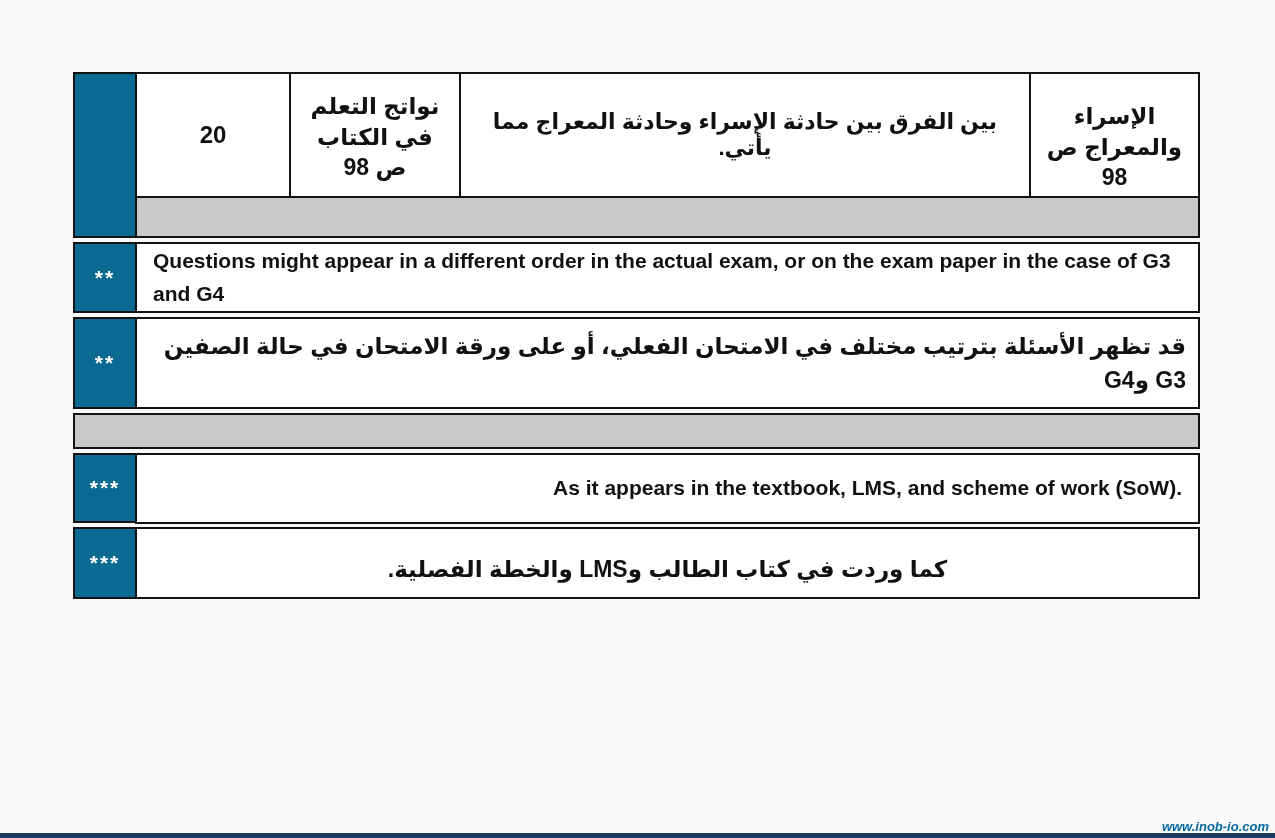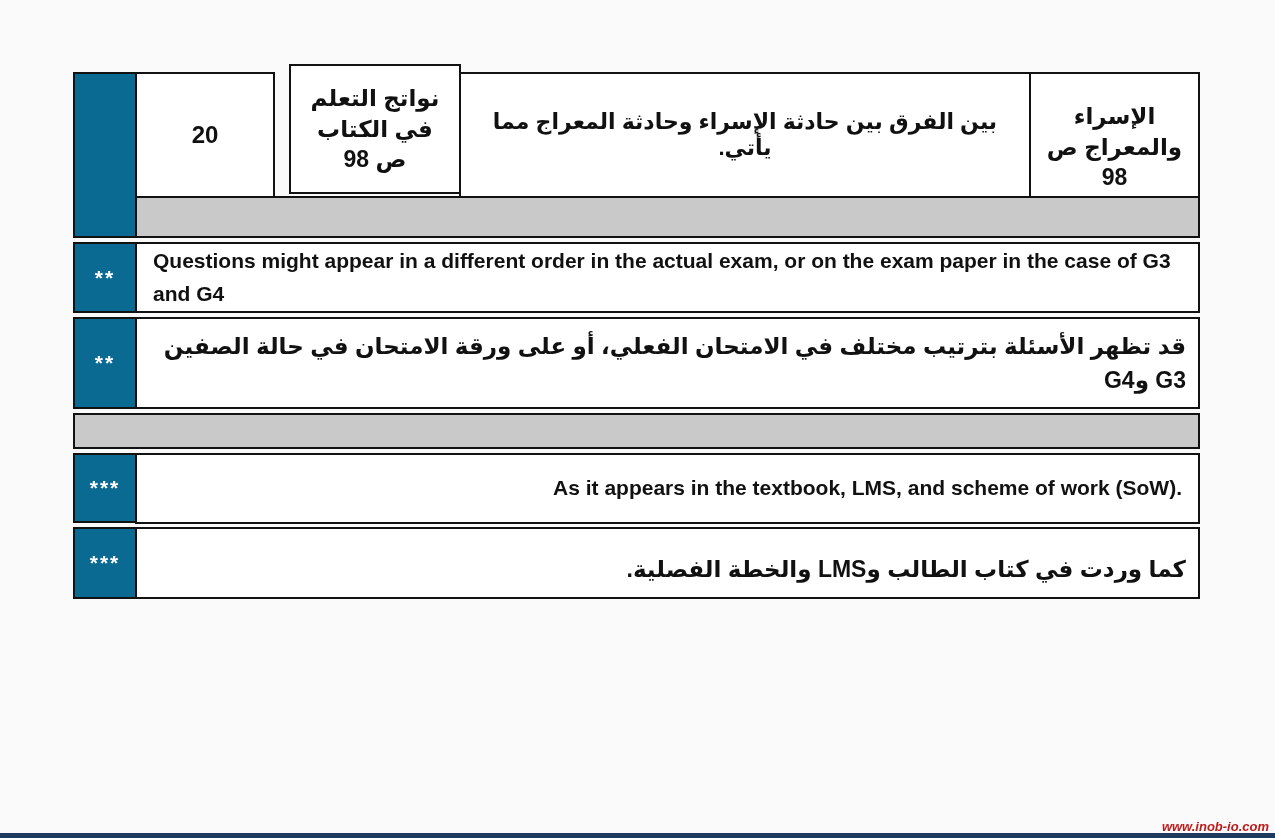--- a/index.html
+++ b/index.html
@@ -28,39 +28,39 @@
   .ar{direction:rtl;text-align:right;}
   .ar-center{direction:rtl;text-align:center;}
   .header-ar{font-size:23px;line-height:1.32;}
   .num-cell{font-size:24px;}
   .desc-cell{font-size:22px;padding:0 10px;}
   .note-en{
     justify-content:flex-end;text-align:left;
     font-size:21px;line-height:1.55;padding:0 16px;
   }
   .note-ar{
-    justify-content:flex-start;
+    justify-content:center;
     font-size:23px;line-height:1.5;padding:0 12px;
   }
   .watermark{
-    font-size:13px;font-weight:bold;font-style:italic;color:#b91c1c;
+    font-size:13px;font-weight:bold;font-style:italic;color:#0369a1;
     font-family:"Liberation Sans","DejaVu Sans",sans-serif;
   }
   .bottom-bar{background:#1f3a5f;}
 </style>
 </head>
 <body>
 
 <div class="abs teal-cell" style="left:73px;top:72px;width:64px;height:166px;"></div>
 
-<div class="abs cell num-cell" style="left:135px;top:72px;width:140px;height:126px;">
+<div class="abs cell num-cell" style="left:135px;top:72px;width:156px;height:126px;">
   <span>20</span>
 </div>
 
-<div class="abs cell ar-center header-ar" lang="ar" style="left:289px;top:64px;width:172px;height:130px;padding:0 8px;">
+<div class="abs cell ar-center header-ar" lang="ar" style="left:289px;top:72px;width:172px;height:130px;padding:0 8px;">
   <span>نواتج التعلم في الكتاب ص 98</span>
 </div>
 
 <div class="abs cell ar-center desc-cell" lang="ar" style="left:459px;top:72px;width:572px;height:126px;">
   <span>بين الفرق بين حادثة الإسراء وحادثة المعراج مما يأتي.</span>
 </div>
 
 <div class="abs cell ar-center header-ar" lang="ar" style="left:1029px;top:72px;width:171px;height:150px;padding:0 10px;">
   <span>الإسراء والمعراج ص 98</span>
 </div>

